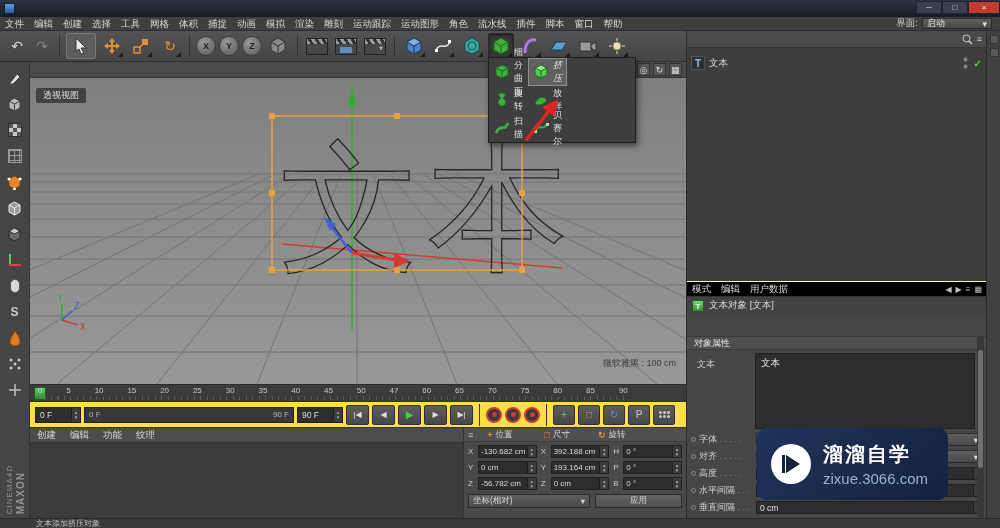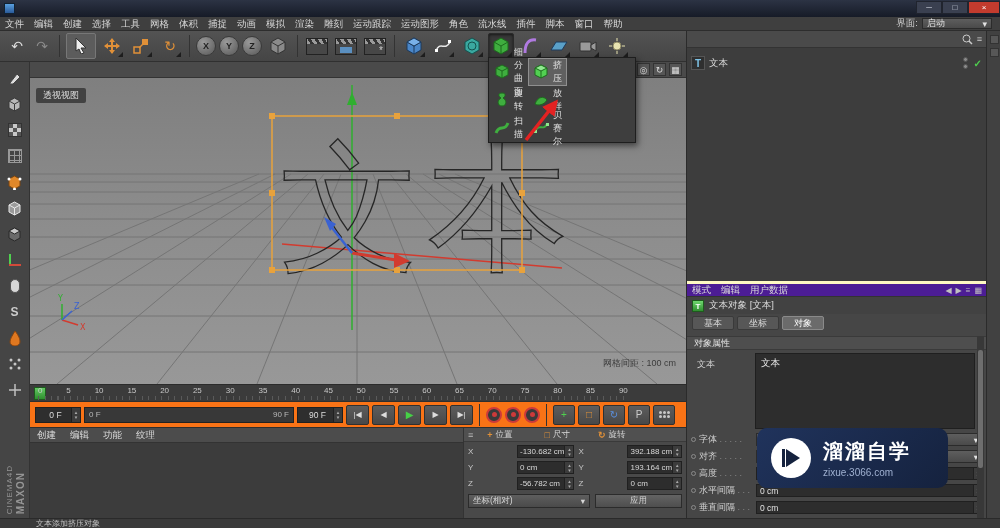--- a/index.html
+++ b/index.html
@@ -89,36 +89,36 @@
     color:#ddd; font-size:9px; padding:1px 7px; border-radius:2px; }
   .grid-spacing { position:absolute; right:10px; bottom:14px; color:#3c3c3c; font-size:9px; }
 
   
   .gen-menu { position:absolute; left:488px; top:57px; width:148px;
     background:#3e3e3e; border:1px solid #1e1e1e; box-shadow:2px 3px 6px rgba(0,0,0,.5);
     display:grid; grid-template-columns:1fr 1fr 1fr 1fr; grid-auto-flow:column;
     grid-template-rows:repeat(3,28px); z-index:50; }
   .gen-item { display:flex; align-items:center; gap:4px; padding:0 4px;
     font-size:9px; color:#e0e0e0; border:1px solid transparent; }
-  .gen-item.hl { background:#606060; border-color:#8f8f8f; }
+  .gen-item.hl { background:#606060; border-color:#8f8f8f;font-style:italic; }
 
   
   .ruler { position:absolute; left:30px; top:384px; width:656px; height:17px;
     background:#3b3b3b; border-top:1px solid #2b2b2b; }
   .ruler-ticks { position:absolute; left:8px; top:1px; width:590px; display:flex;
     justify-content:space-between; font-size:8px; color:#c8c8c8; }
   .ruler::after { content:""; position:absolute; left:8px; width:590px; bottom:1px; height:4px;
     background:repeating-linear-gradient(90deg,#5a5a5a 0 1px,transparent 1px 6.5px); }
   .cur-frame { position:absolute; left:4px; top:2px; width:12px; height:13px;
     background:linear-gradient(#63c963,#2f8f2f); border:1px solid #1d5c1d; }
 
   
   .transport { position:absolute; left:30px; top:401px; width:656px; height:26px;
-    background:#f97316; border-top:1px solid #2f2f2f; display:flex; align-items:center;
-    gap:3px; padding-left:5px;text-align:center; }
+    background:#fde047; border-top:1px solid #2f2f2f; display:flex; align-items:center;
+    gap:3px; padding-left:5px; }
   .spin { width:46px; height:16px; background:#2e2e2e; border:1px solid #202020;
     color:#ddd; font-size:8.5px; display:flex; align-items:center; }
   .spin .v { flex:1; padding-left:4px; }
   .stepper { width:9px; height:100%; background:#3c3c3c; border-left:1px solid #202020;
     display:flex; flex-direction:column; align-items:center; justify-content:center; font-size:4.5px; color:#aaa; }
   .range { width:210px; height:16px; background:#383838; border:1px solid #222;
     display:flex; align-items:center; justify-content:space-between;
     font-size:8px; color:#b8b8b8; padding:0 4px; }
   .nbtn { width:23px; height:20px; background:linear-gradient(#5d5d5d,#484848);
     border:1px solid #303030; border-radius:2px; color:#ddd; font-size:8px;
@@ -145,21 +145,21 @@
     font-size:8.5px; color:#d8d8d8; }
   .coord-head { height:14px; display:flex; align-items:center; gap:2px; padding-left:4px;
     background:#505050; border-bottom:1px solid #3a3a3a; }
   .coord-head .gt { display:flex; align-items:center; gap:3px; }
   .coord-head .gico { color:#e09038; font-weight:bold; font-size:9px; }
   .coord-cols { display:flex; gap:4px; padding:3px 4px 0 4px; }
   .ccol { flex:1; display:flex; flex-direction:column; gap:3px; }
   .crow { display:flex; align-items:center; gap:2px; }
   .caxis { width:8px; color:#c8c8c8; font-size:8px; }
   .cfield { flex:1; height:13px; background:#2d2d2d; border:1px solid #202020;
-    display:flex; align-items:center; overflow:hidden;margin-left:39px; }
+    display:flex; align-items:center; overflow:hidden; }
   .cfield .v { flex:1; padding-left:2px; font-size:8px; white-space:nowrap; }
   .coord-foot { display:flex; gap:5px; padding:4px 4px 0 4px; }
   .cmode { width:122px; height:14px; background:linear-gradient(#5e5e5e,#4a4a4a);
     border:1px solid #2b2b2b; display:flex; align-items:center; justify-content:space-between;
     padding:0 4px; font-size:8.5px; }
   .capply { flex:1; height:14px; background:linear-gradient(#636363,#4e4e4e);
     border:1px solid #2b2b2b; display:flex; align-items:center; justify-content:center; font-size:8.5px; }
 
   
   .right-panel { position:absolute; left:686px; top:31px; width:314px; height:487px;
@@ -171,22 +171,22 @@
   .om-body { position:absolute; left:0; top:17px; width:299px; height:233px; background:#3d3d3d; }
   .obj-row { position:absolute; left:4px; top:7px; right:4px; height:16px; display:flex;
     align-items:center; gap:4px; }
   .obj-icon { width:14px; height:14px; background:#2f2f2f; border:1px solid #555;
     color:#7ec4e8; font-size:10px; font-weight:bold; text-align:center; line-height:13px; }
   .obj-right { margin-left:auto; display:flex; align-items:center; gap:6px; }
   .vis-dots { display:flex; flex-direction:column; gap:2px; }
   .vis-dots i { width:5px; height:5px; border-radius:50%; background:#8a8a8a; border:1px solid #555; }
   .ok-check { color:#4fd04f; font-size:10px; font-weight:bold; }
 
-  .am-menu { position:absolute; left:0; top:250px; width:299px; height:16px; background:#4c1d95;
-    border-top:3px solid #fef9c3; border-bottom:1px solid #333; display:flex; align-items:center; }
+  .am-menu { position:absolute; left:0; top:250px; width:299px; height:16px; background:#000000;
+    border-top:1px solid #fef9c3; border-bottom:1px solid #333; display:flex; align-items:center; }
   .am-menu .mi { padding:0 5px; }
   .am-icons { margin-left:auto; display:flex; gap:4px; padding-right:4px; font-size:8px; color:#c0c0c0; }
   .am-title { position:absolute; left:0; top:266px; width:299px; height:17px; display:flex;
     align-items:center; gap:5px; padding-left:5px; background:#424242; font-size:9.5px; }
   .t-icon { width:12px; height:12px; background:linear-gradient(#6fd86f,#2f8f2f);
     border:1px solid #1d5c1d; color:#fff; font-size:8px; font-weight:bold;
     text-align:center; line-height:11px; }
   .am-tabs { position:absolute; left:0; top:283px; width:299px; height:19px; display:flex;
     gap:3px; padding:2px 0 0 5px; }
   .tab { height:14px; padding:0 11px; background:#575757; border:1px solid #3a3a3a;
@@ -217,29 +217,29 @@
     background:#414141; border-left:1px solid #2b2b2b; }
   .right-strip i { display:block; width:9px; height:9px; margin:4px auto 0;
     background:#575757; border:1px solid #333; }
 
   
   .statusbar { position:absolute; left:0; top:518px; width:1000px; height:10px;
     background:#3a3a3a; border-top:1px solid #2a2a2a; color:#c0c0c0; font-size:8px;
     padding-left:36px; line-height:9px; }
 
   
-  .watermark { position:absolute; left:757px; top:428px; width:191px; height:60px;
+  .watermark { position:absolute; left:757px; top:428px; width:191px; height:72px;
     background:linear-gradient(135deg,#20335c,#15223e); border-radius:10px; z-index:45;
     display:flex; align-items:center; padding-left:14px; gap:12px; }
   .wm-logo { width:40px; height:40px; border-radius:50%; background:#fff; position:relative; }
   .wm-logo::before { content:""; position:absolute; left:15px; top:11px;
     border-left:14px solid #15223e; border-top:9px solid transparent; border-bottom:9px solid transparent; }
   .wm-logo::after { content:""; position:absolute; left:11px; top:11px; width:3px; height:18px; background:#15223e; }
   .wm-t1 { font-size:20px; font-weight:bold; color:#fff; letter-spacing:2px; }
-  .wm-t2 { font-size:10px; color:#9fb0d0; margin-top:2px; }
+  .wm-t2 { font-size:15px; color:#9fb0d0; margin-top:2px; }
 
   .anno { position:absolute; left:0; top:0; z-index:60; pointer-events:none; }
   .gicon { flex:0 0 auto; }
 </style>
 </head>
 <body>
 
 <div class="app">
 
   <div class="titlebar">
@@ -521,21 +521,21 @@
       <g font-size="8" font-family="DejaVu Sans, sans-serif">
         <line x1="32" y1="242" x2="32" y2="226" stroke="#2faf2f" stroke-width="1.5"></line>
         <line x1="32" y1="242" x2="48" y2="247" stroke="#d23b2f" stroke-width="1.5"></line>
         <line x1="32" y1="242" x2="42" y2="233" stroke="#3a62d2" stroke-width="1.5"></line>
         <text x="28" y="223" fill="#2faf2f">Y</text>
         <text x="50" y="252" fill="#d23b2f">X</text>
         <text x="44" y="231" fill="#3a62d2">Z</text>
       </g>
     </svg>
     <span class="vp-label">透视视图</span>
-    <span class="grid-spacing">网格间距 : 100 cm</span>
+    <span class="grid-spacing">微软雅黑 : 100 cm</span>
   </div>
 
   <div class="gen-menu">
     <div class="gen-item">
       <svg class="gicon" width="16" height="16">
           <path d="M8 1 L14 4 L14 11 L8 14 L2 11 L2 4 Z" fill="#3fae3f" stroke="#1d6b1d"></path>
           <path d="M2 4 L8 7 L14 4 M8 7 L8 14" fill="none" stroke="#1d6b1d"></path>
         </svg>
       <span>细分曲面</span>
     </div>
@@ -591,21 +591,21 @@
         <span>5</span>
         <span>10</span>
         <span>15</span>
         <span>20</span>
         <span>25</span>
         <span>30</span>
         <span>35</span>
         <span>40</span>
         <span>45</span>
         <span>50</span>
-        <span>55</span>
+        <span>47</span>
         <span>60</span>
         <span>65</span>
         <span>70</span>
         <span>75</span>
         <span>80</span>
         <span>85</span>
         <span>90</span>
       </span>
   </div>
 
@@ -821,25 +821,20 @@
         <span>◀</span>
         <span>▶</span>
         <span>≡</span>
         <span>▦</span>
       </span>
     </div>
     <div class="am-title">
       <span class="t-icon">T</span>
       <span>文本对象 [文本]</span>
     </div>
-    <div class="am-tabs">
-      <span class="tab">基本</span>
-      <span class="tab">坐标</span>
-      <span class="tab active">对象</span>
-    </div>
     <div class="am-section">对象属性</div>
 
     <span class="text-label">文本</span>
     <div class="text-field">文本</div>
 
     <div class="attr-row" style="top:401px">
       <span class="adot"></span>
       <span class="alabel">字体</span>
       <span class="actrl">
         <span class="dd" style="width:118px">

